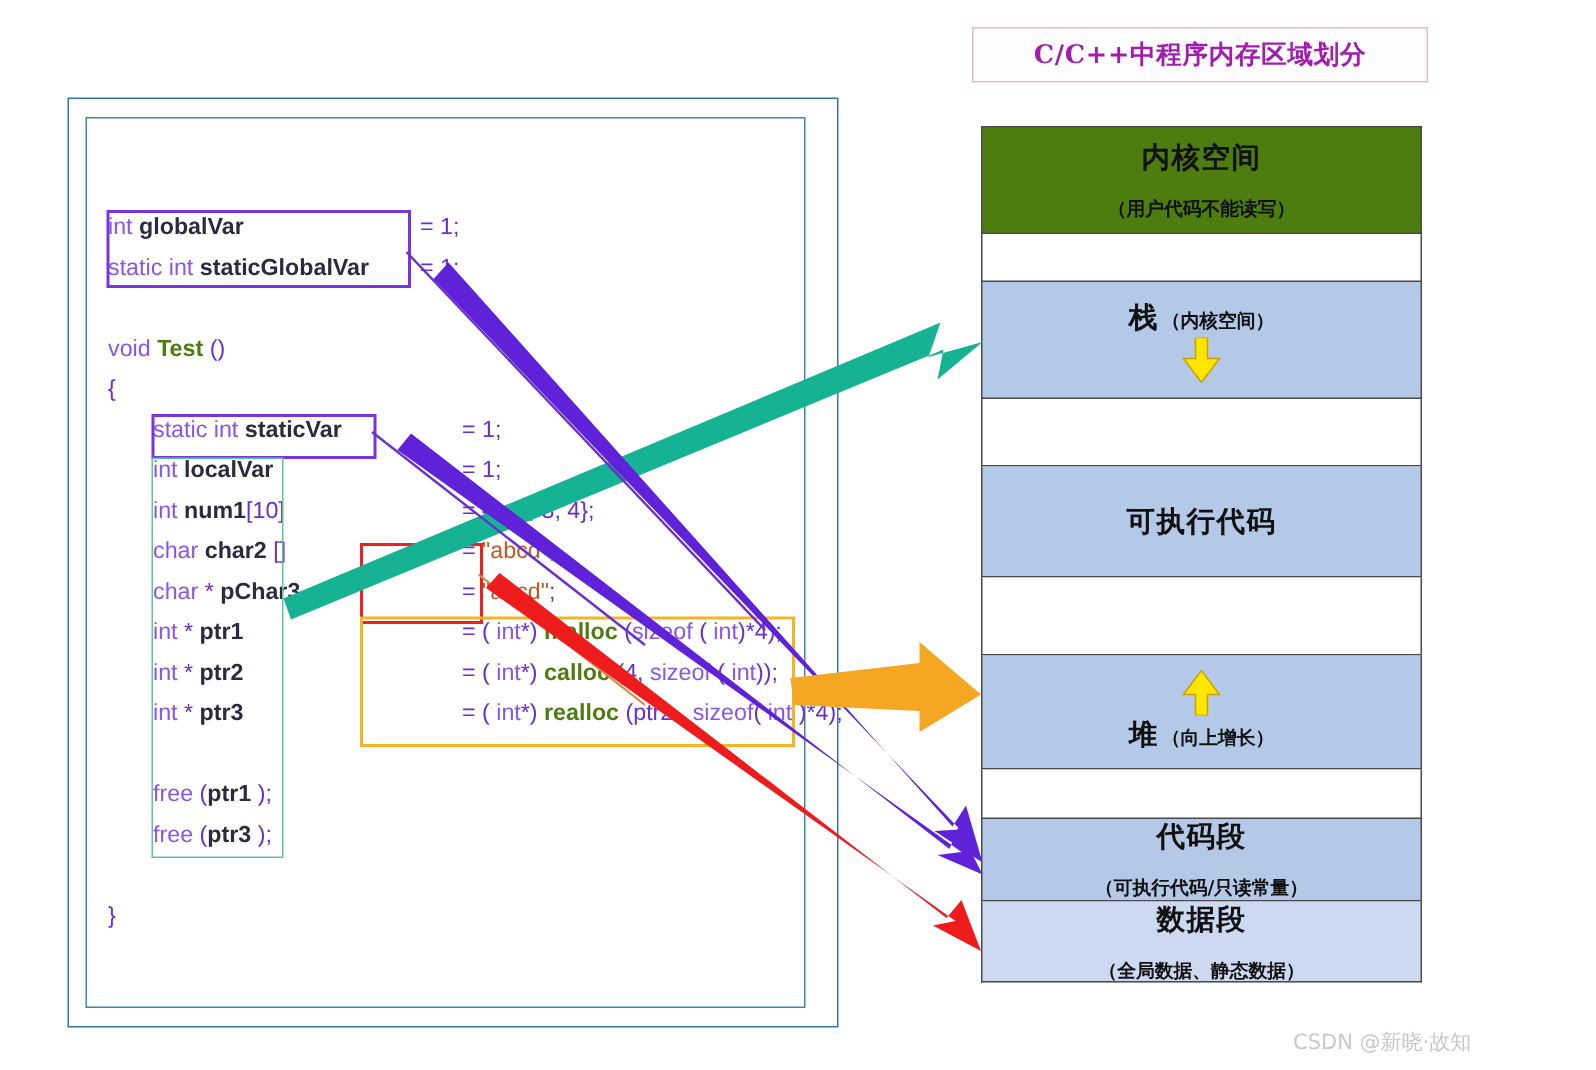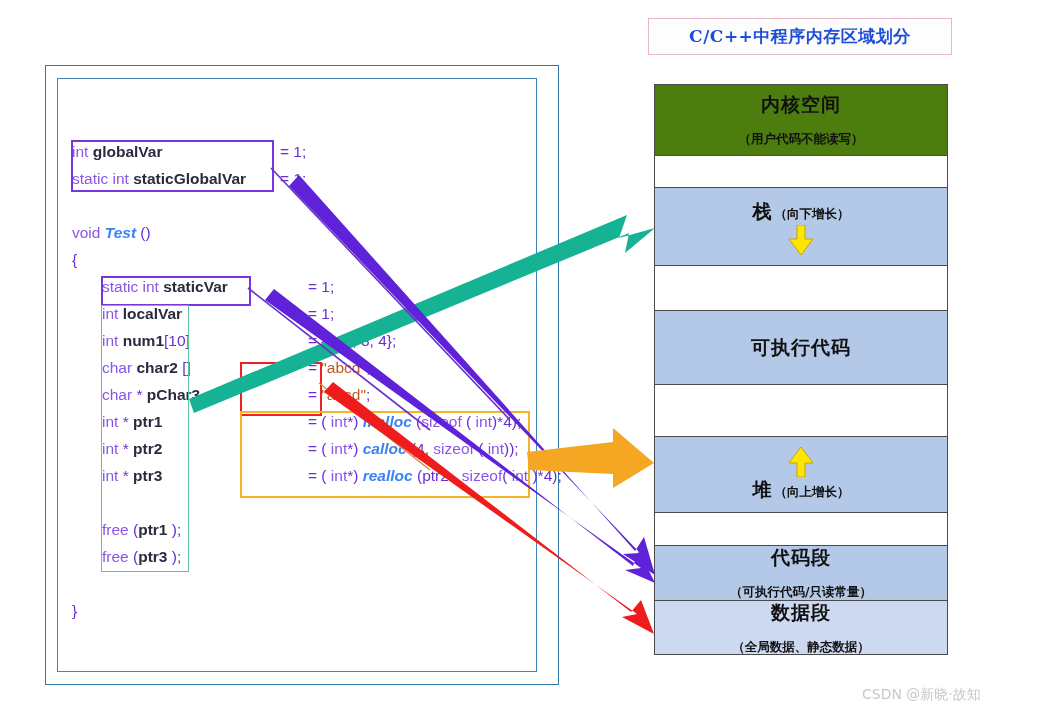--- a/index.html
+++ b/index.html
@@ -14,35 +14,35 @@
 
   
   #title-box{
     left:648px;top:18px;width:302px;height:35px;
     border:1px solid #e8b8c8;
     background:#fdfdfd;
     display:flex;align-items:center;justify-content:center;
   }
   #title-box .t{
     font-family:"DejaVu Serif","Liberation Serif",serif;
-    font-size:17px;font-weight:700;color:#1d4ed8;letter-spacing:.5px;
+    font-size:17px;font-weight:700;color:#a21caf;letter-spacing:.5px;
   }
 
   
   #code-outer{left:45px;top:65px;width:512px;height:618px;border:1.5px solid #2f79a8;background:#fff;}
   #code-inner{left:57px;top:78px;width:478px;height:592px;border:1px solid #3f86b4;background:transparent;}
 
   
   #code-text{left:72px;top:138px;width:470px;font-size:15.5px;line-height:27px;color:#6a2fd0;white-space:pre;}
   .ln{height:27px;position:relative;white-space:pre;}
   .kw{color:#8a55e8;}
   .id{color:#2b2b40;font-weight:600;}
   .pl{color:#6a2fd0;}
   .str{color:#c05a1e;}
-  .fn{color:#3b82f6;font-weight:600;font-style:italic;}
+  .fn{color:#4d7c0f;font-weight:600;}
   .col2{position:absolute;left:208px;top:0;}
   .col2b{position:absolute;left:236px;top:0;}
 
   
   #box-global{left:71px;top:140px;width:199px;height:48px;border:2px solid #7a33e0;}
   #box-staticvar{left:101px;top:276px;width:146px;height:26px;border:2px solid #7a33e0;}
   #box-locals{left:101px;top:305px;width:86px;height:265px;border:1.5px solid #5fc2a0;}
   #box-str{left:240px;top:362px;width:78px;height:50px;border:2px solid #ef2020;}
   #box-alloc{left:240px;top:411px;width:286px;height:83px;border:2px solid #f5b326;}
 
@@ -87,21 +87,21 @@
 
 <div class="abs" id="mem">
     <div class="seg first" style="height: 72px; background: #4d7c0f;">
       <div class="n1" style="color: rgb(17, 17, 17);">内核空间</div>
       <div class="n2" style="color: rgb(17, 17, 17);">（用户代码不能读写）</div>
     </div>
     <div class="seg gap" style="height: 32px; background: rgb(255, 255, 255);"></div>
     <div class="seg" style="height: 78px; background: rgb(180, 201, 232);">
       <div class="inline">
         <span class="n1" style="color: rgb(17, 17, 17);">栈</span>
-        <span class="n2" style="color: rgb(17, 17, 17);">（向下增长）</span>
+        <span class="n2" style="color: rgb(17, 17, 17);">（内核空间）</span>
       </div>
       <div class="growarrow">
         <svg width="26" height="30" viewBox="0 0 26 30">
           <path d="M9,0 L17,0 L17,14 L25,14 L13,30 L1,14 L9,14 Z" fill="#ffe600" stroke="#c9a100" stroke-width="1"></path>
         </svg>
       </div>
     </div>
     <div class="seg gap" style="height: 45px; background: rgb(255, 255, 255);"></div>
     <div class="seg" style="height: 74px; background: rgb(180, 201, 232);">
       <div class="n1" style="color: rgb(17, 17, 17);">可执行代码</div>

